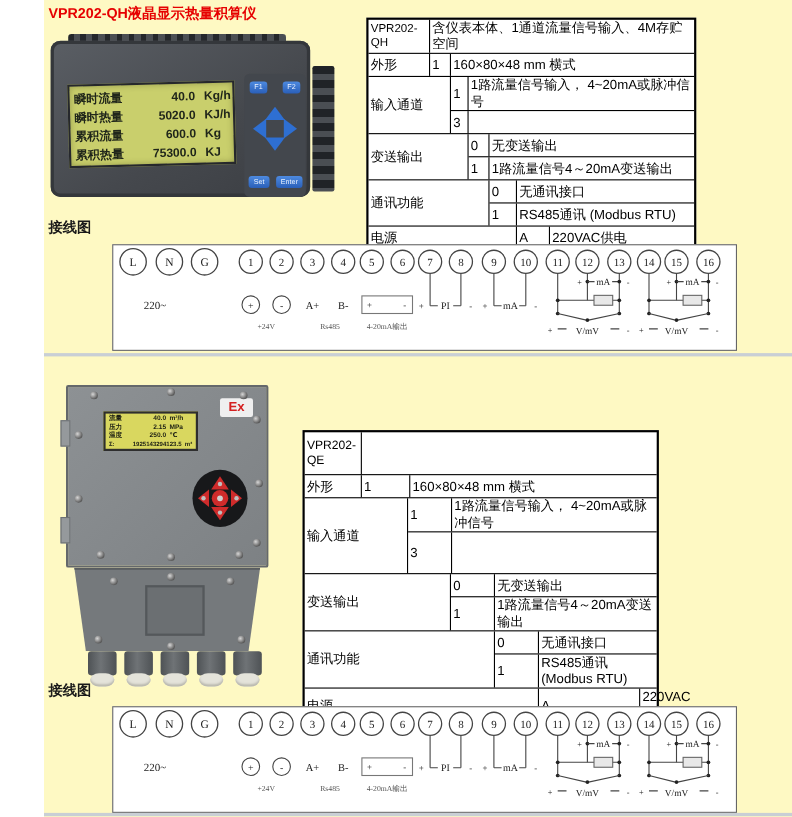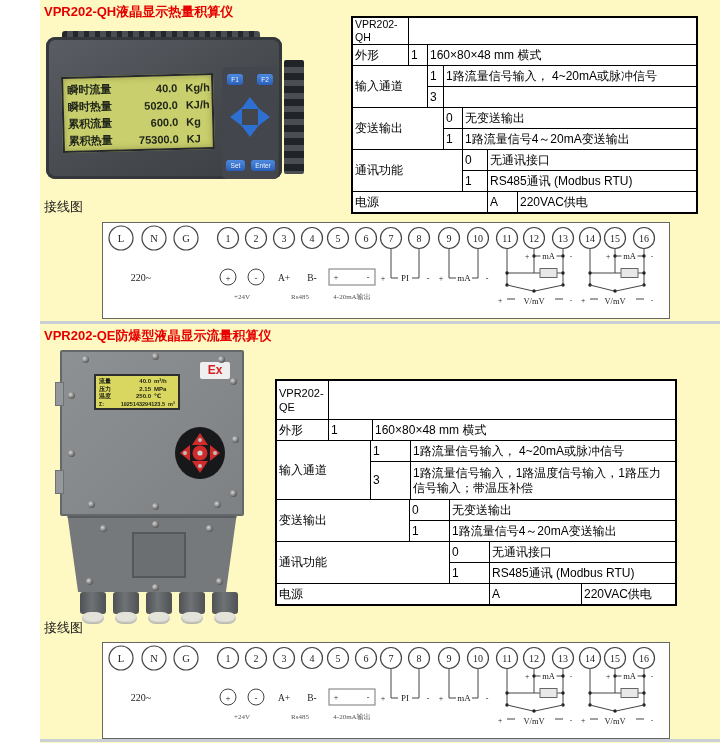--- a/index.html
+++ b/index.html
@@ -1,19 +1,19 @@
 <!DOCTYPE html>
 <html><head>
 <meta charset="utf-8">
 <style>
   html,body{margin:0;padding:0;background:#fff;}
   #page{position:relative;width:720px;height:743px;background:#fef9c3;overflow:hidden;
         font-family:"Liberation Sans","DejaVu Sans",sans-serif;color:#000;margin-left:40px;}
   .sec-title{position:absolute;left:4px;font-size:13px;font-weight:bold;color:#e60000;white-space:nowrap;}
-  .sub-title{position:absolute;left:4px;font-size:13px;font-weight:normal;color:#1a1a1a;}
+  .sub-title{position:absolute;left:4px;font-size:13px;font-weight:bold;color:#1a1a1a;}
   .divider{position:absolute;left:0;width:720px;height:3px;background:#c9cfd5;}
 
   
   .spec-table{position:absolute;background:#fff;border:2px solid #000;box-sizing:border-box;
               font-size:12px;line-height:1.25;}
   .srow,.sgroup{display:flex;align-items:stretch;border-top:1px solid #000;}
   .srow:first-child,.sgroup:first-child{border-top:0;}
   .gr{flex:1 1 auto;display:flex;flex-direction:column;}
   .gr .srow{border-top:0;}
   .gr .srow + .srow{border-top:1px solid #000;}
@@ -134,23 +134,24 @@
           <polygon points="2,22 14,13 14,31" fill="#2e6fd2"></polygon>
           <polygon points="42,22 30,13 30,31" fill="#2e6fd2"></polygon>
         </svg>
         <div class="kbtn set">Set</div>
         <div class="kbtn enter">Enter</div>
       </div>
     </div>
     <div class="d1-fins"></div>
   </div>
 
-  <div class="spec-table qh" style="left:311px;top:16px;width:347px">
+  <div class="spec-table qh" style="left:293px;top:16px;width:300px">
     <div class="srow model-row">
       <div class="cell lbl w-model">VPR202-QH</div>
+      <div class="cell desc">含仪表本体、1通道流量信号输入、4M存贮空间</div>
     </div>
     <div class="srow">
       <div class="cell lbl w-shape">外形</div>
       <div class="cell code c-shape">1</div>
       <div class="cell desc">160×80×48 mm 横式</div>
     </div>
     <div class="sgroup">
       <div class="cell lbl w-input">输入通道</div>
       <div class="gr">
         <div class="srow">
@@ -307,21 +308,20 @@
         <circle cx="512" cy="68" r="1.7" fill="#222"></circle>
         <line x1="487" y1="76" x2="495" y2="76" stroke="#444" stroke-width="1"></line>
         <text x="480" y="80" font-size="7.5" text-anchor="middle" fill="#222" font-family="Liberation Serif,serif">+</text>
         <text x="512" y="81" font-size="8.5" text-anchor="middle" fill="#222" font-family="Liberation Serif,serif">V/mV</text>
         <line x1="533" y1="76" x2="541" y2="76" stroke="#444" stroke-width="1"></line>
         <text x="549" y="80" font-size="7.5" text-anchor="middle" fill="#222" font-family="Liberation Serif,serif">-</text>
       </svg></div>
 
   <div class="divider" style="top:321px"></div>
 
-  <div class="sec-title" style="top:327px">VPR202-QE防爆型液晶显示流量积算仪</div>
 
   <div class="device2">
     <div class="d2-upper"></div>
     <div class="d2-tab" style="top:36px"></div>
     <div class="d2-tab" style="top:124px"></div>
     <div class="d2-ex">Ex</div>
     <div class="d2-lcd">
       <div class="d2-lcd-row">
         <span class="l">流量</span>
           <span class="v">40.0</span>
@@ -380,39 +380,38 @@
     <div class="gland" style="left:88px"></div>
     <div class="gland" style="left:121px"></div>
     <div class="gland" style="left:154px"></div>
     <div class="gcap" style="left:24px"></div>
     <div class="gcap" style="left:57px"></div>
     <div class="gcap" style="left:90px"></div>
     <div class="gcap" style="left:123px"></div>
     <div class="gcap" style="left:156px"></div>
   </div>
 
-  <div class="spec-table qe" style="left:235px;top:379px;width:402px">
+  <div class="spec-table qe" style="left:235px;top:391px;width:324px">
     <div class="srow model-row">
       <div class="cell lbl w-model">VPR202-QE</div>
     </div>
     <div class="srow">
       <div class="cell lbl w-shape">外形</div>
       <div class="cell code c-shape">1</div>
       <div class="cell desc">160×80×48 mm 横式</div>
     </div>
     <div class="sgroup">
       <div class="cell lbl w-input">输入通道</div>
       <div class="gr">
         <div class="srow">
             <div class="cell code c-input">1</div>
             <div class="cell desc">1路流量信号输入， 4~20mA或脉冲信号</div>
           </div>
         <div class="srow input-row2">
             <div class="cell code c-input">3</div>
-            <div class="cell desc">1路流量信号输入，1路温度信号输入，1路压力信号输入；带温压补偿</div>
           </div>
       </div>
     </div>
     <div class="sgroup">
       <div class="cell lbl w-output">变送输出</div>
       <div class="gr">
         <div class="srow">
             <div class="cell code c-output">0</div>
             <div class="cell desc">无变送输出</div>
           </div>

